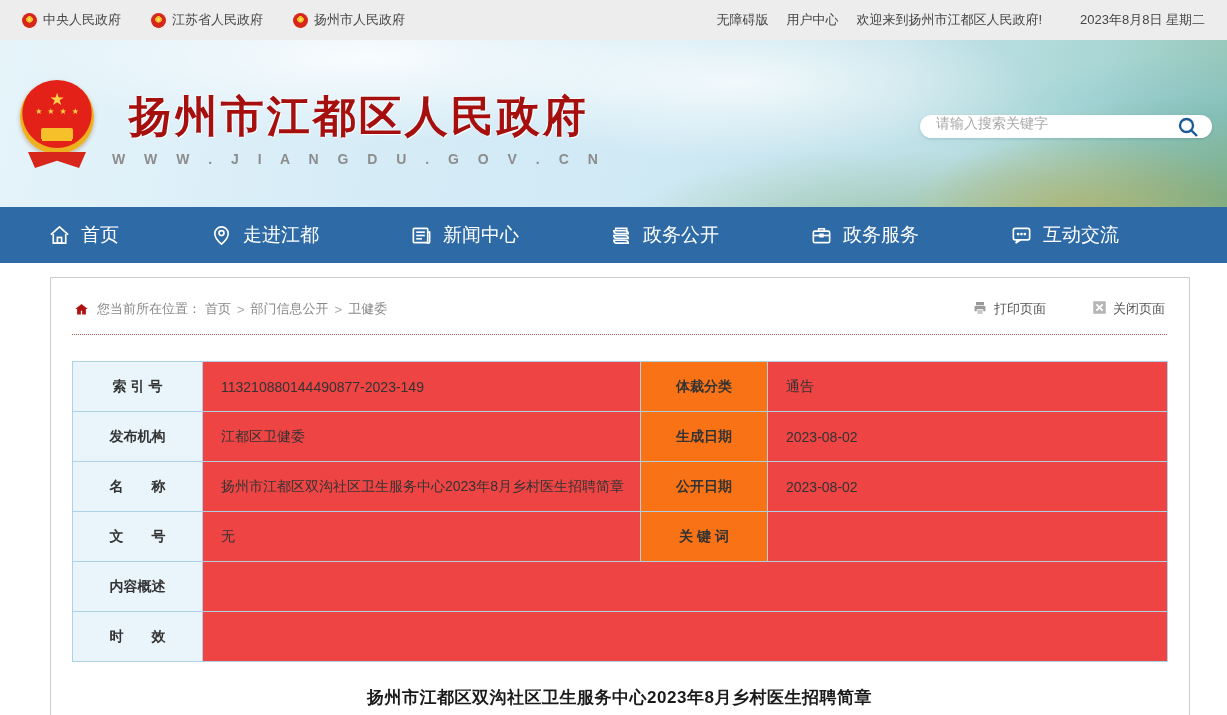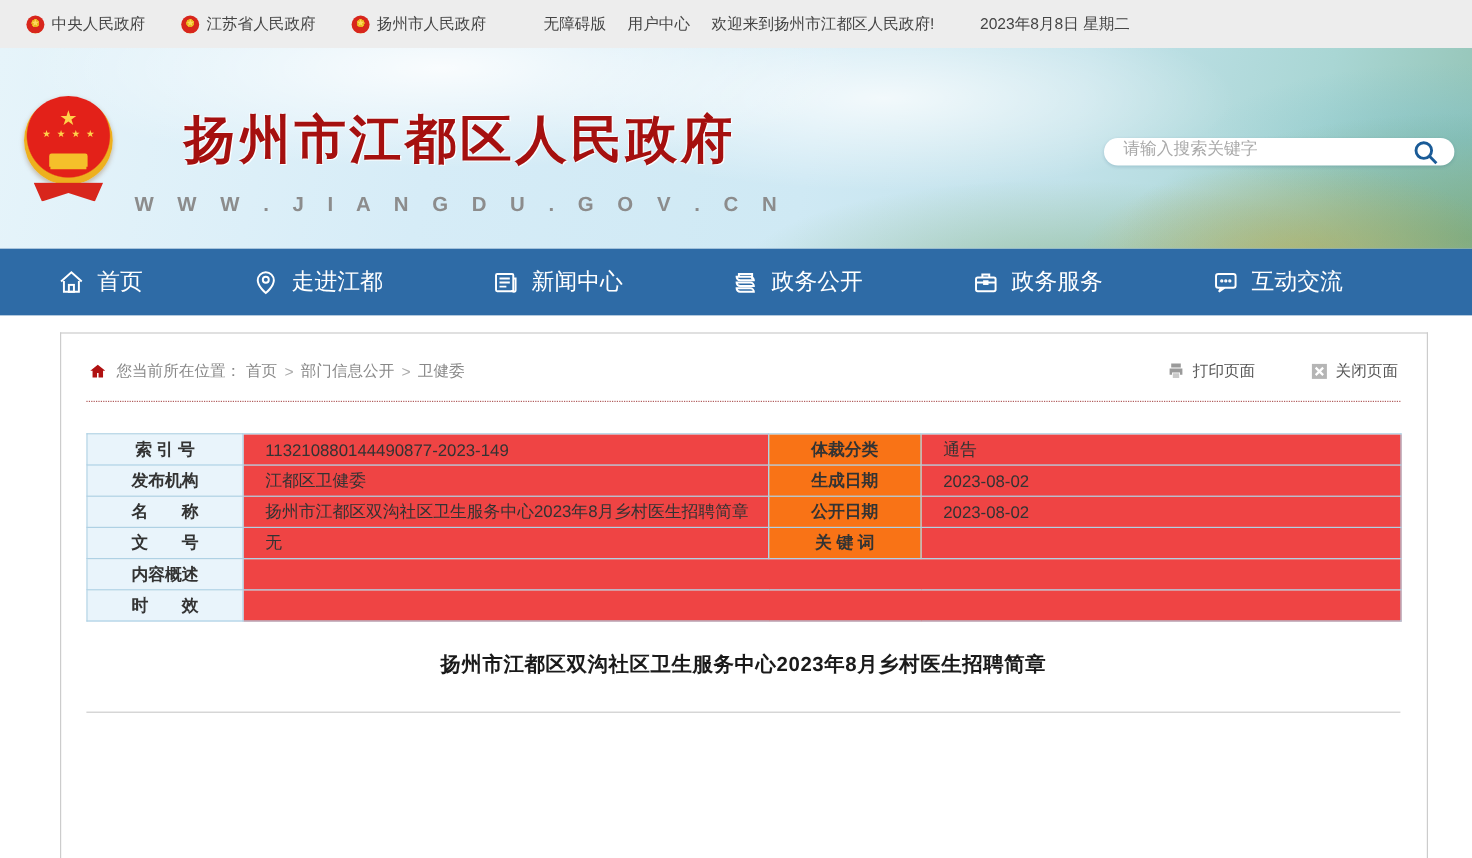--- a/index.html
+++ b/index.html
@@ -1,21 +1,21 @@
 <!DOCTYPE html>
 <html><head>
 <meta charset="utf-8">
 <style>
   * { margin:0; padding:0; box-sizing:border-box; }
   html,body { width:1227px; height:715px; overflow:hidden; background:#fff;
     font-family:"Liberation Sans","DejaVu Sans",sans-serif; }
 
   
   .topbar { height:40px; background:#ededed; display:flex; align-items:center;
-    justify-content:flex-start; padding:0 22px; font-size:13px; color:#454545; }
+    justify-content:space-between; padding:0 22px; font-size:13px; color:#454545; }
   .topbar-left, .topbar-right { display:flex; align-items:center; }
   .gov-link { display:flex; align-items:center; margin-right:30px; cursor:pointer; }
   .gov-link .mini-emblem { width:15px; height:15px; border-radius:50%;
     background:radial-gradient(circle at 50% 42%, #e8b419 0 28%, #d8261c 30% 74%, #f0bf28 76% 100%);
     margin-right:6px; position:relative; flex:0 0 auto; }
   .gov-link .mini-emblem::after { content:"★"; position:absolute; left:0; right:0; top:-1px;
     text-align:center; font-size:8px; color:#ffd95e; line-height:15px; }
   .topbar-right span { margin-left:18px; cursor:pointer; }
   .topbar-right .welcome { cursor:default; }
   .topbar-right .date { margin-left:38px; cursor:default; }
@@ -39,21 +39,21 @@
   .emblem .stars-small { position:absolute; top:27px; left:0; right:0; text-align:center;
     color:#ffd24a; font-size:8px; letter-spacing:5px; text-indent:5px; }
   .emblem .gate { position:absolute; bottom:15px; left:50%; transform:translateX(-50%);
     width:32px; height:11px; background:#f5c02a; border-radius:2px 2px 0 0;
     box-shadow:0 3px 0 -1px #f5c02a; }
   .ribbon { position:absolute; bottom:2px; left:50%; transform:translateX(-50%);
     width:58px; height:16px; background:#d8261c; clip-path:polygon(0 0,100% 0,88% 100%,50% 55%,12% 100%); }
   .site-title-block { position:absolute; left:112px; top:48px;text-align:center; }
   .site-title { font-size:43px; font-weight:900; color:#a5100f; letter-spacing:3px;
     text-shadow:1px 1px 0 rgba(255,255,255,.9), -1px -1px 0 rgba(255,255,255,.6); }
-  .site-url { margin-top:15px; font-size:17px; font-weight:bold; color:#8c8c8c; letter-spacing:7.5px; }
+  .site-url { margin-top:5px; font-size:14px; font-weight:bold; color:#8c8c8c; letter-spacing:7.5px; }
   .search-box { position:absolute; right:15px; top:75px; width:292px; height:23px;
     background:#fff; border-radius:18px; display:flex; align-items:flex-start;
     box-shadow:0 1px 3px rgba(0,60,100,.18); padding:0 12px 0 16px; }
   .search-box input { flex:1; border:none; outline:none; font-size:14px; color:#333;
     background:transparent; font-family:inherit; }
   .search-box input::placeholder { color:#a9a9a9; }
   .search-btn { width:24px; height:24px; flex:0 0 auto; cursor:pointer; background:none; border:none; padding:0; }
 
   
   .nav { height:56px; background:#2e6ba6; display:flex; align-items:center; padding-left:48px; }
@@ -67,26 +67,26 @@
     padding:20px 22px 0 21px; background:#fff; }
   .crumb-row { display:flex; align-items:center; justify-content:space-between;
     font-size:13px; color:#999; padding:2px 2px 16px 2px;
     border-bottom:1px dotted #b05b5b;gap:12px; }
   .crumb-left { display:flex; align-items:center; }
   .crumb-left .home-ic { margin-right:8px; }
   .crumb-label { color:#888; }
   .crumb-link { color:#888; cursor:pointer; margin:0 4px; }
   .crumb-sep { color:#aaa; margin:0 2px; }
   .crumb-right { display:flex; align-items:center; color:#555; }
-  .page-tool { display:flex; align-items:center; margin-left:46px; cursor:pointer; }
+  .page-tool { display:flex; align-items:flex-start; margin-left:46px; cursor:pointer; }
   .page-tool svg { margin-right:6px; }
 
   
   table.meta { border-collapse:collapse; width:1095px; margin-top:26px; table-layout:fixed; }
-  table.meta td { border:1px solid #afd1e4; height:26px; font-size:14px; color:#333; }
+  table.meta td { border:1px solid #afd1e4; height:50px; font-size:14px; color:#333; }
   td.lbl { background:#e9f4fb; text-align:center; font-weight:bold; width:130px; }
   td.lbl2 { background:#f97316; text-align:center; font-weight:bold; width:127px; }
   td.val { padding-left:18px; background:#ef4444; }
   col.c1 { width:130px; } col.c2 { width:438px; } col.c3 { width:127px; } col.c4 { width:400px; }
 
   
   .article-title { width:1095px; margin-top:24px; text-align:center; font-size:17px;
     font-weight:bold; color:#1a1a1a; letter-spacing:.5px; }
   .article-divider { width:1095px; border-top:1px solid #ccc; margin-top:28px; }
 </style>

